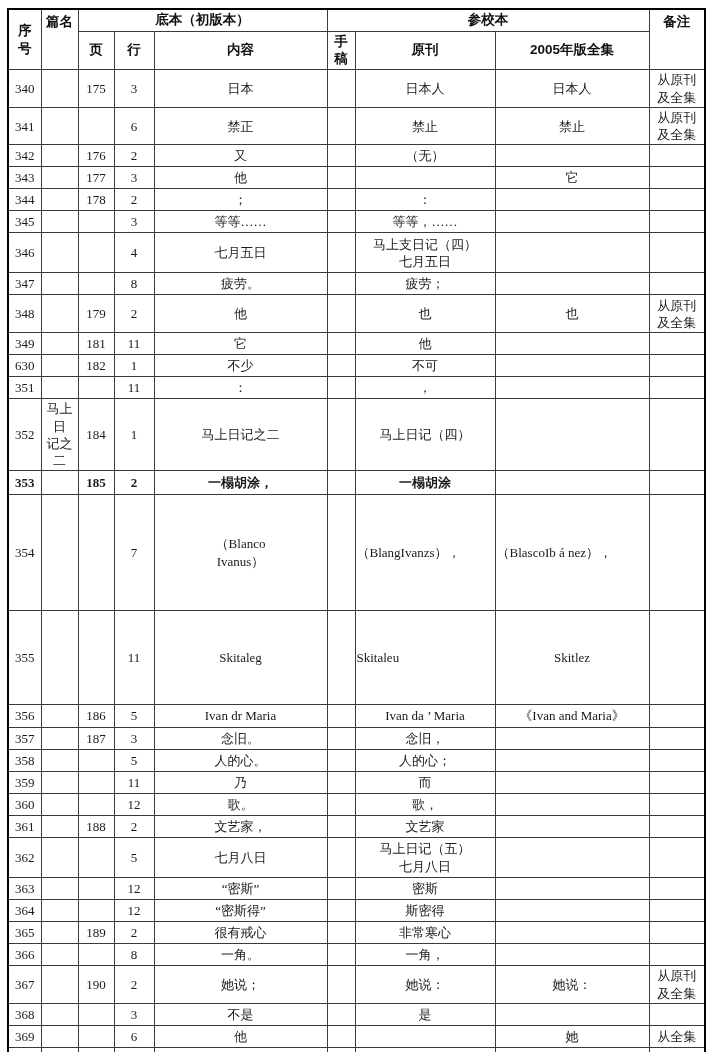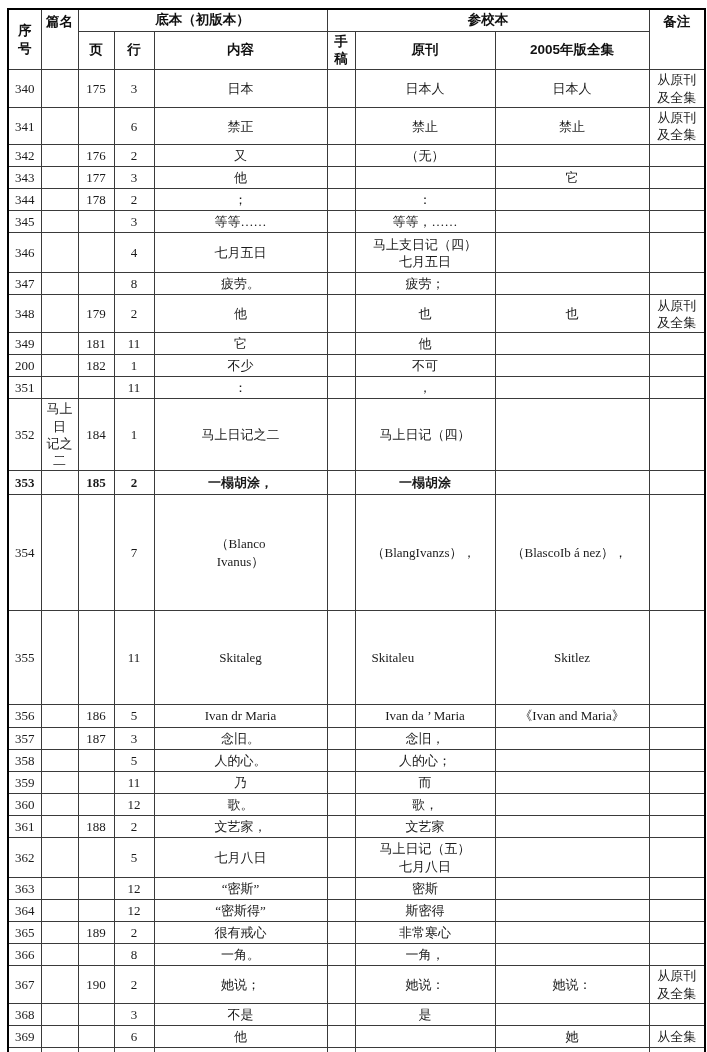--- a/index.html
+++ b/index.html
@@ -29,21 +29,21 @@
   th{
     font-family:"Liberation Sans","DejaVu Sans",sans-serif;
     font-weight:700;
     font-size:13.5px;
     color:#111;
   }
   td{
     font-size:13px;
   }
   th.vtop{vertical-align:top;padding-top:3px;}
-  td.al{text-align:left;padding-left:16px;}
+  td.al{text-align:left;padding-left:1px;}
 </style>
 </head>
 <body>
 
 <div class="sheet">
   <table class="collation">
     <colgroup>
       <col style="width:33px">
         <col style="width:37px">
         <col style="width:36px">
@@ -181,21 +181,21 @@
           <td></td>
           <td>181</td>
           <td>11</td>
           <td>它</td>
           <td></td>
           <td>他</td>
           <td></td>
           <td></td>
         </tr>
         <tr style="height: 22px;">
-          <td>200</td>
+          <td>630</td>
           <td></td>
           <td>182</td>
           <td>1</td>
           <td>不少</td>
           <td></td>
           <td>不可</td>
           <td></td>
           <td></td>
         </tr>
         <tr style="height: 22px;">

